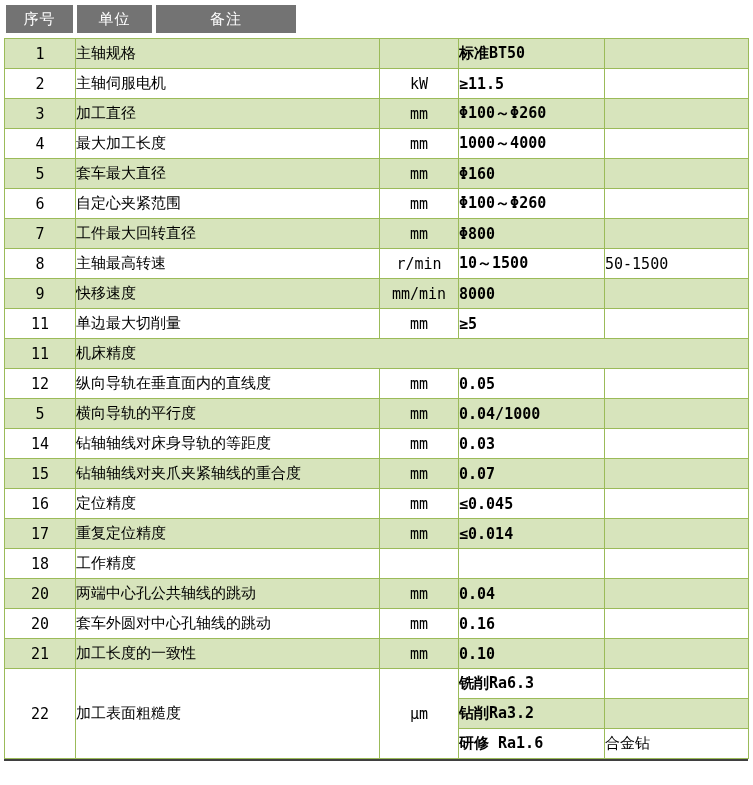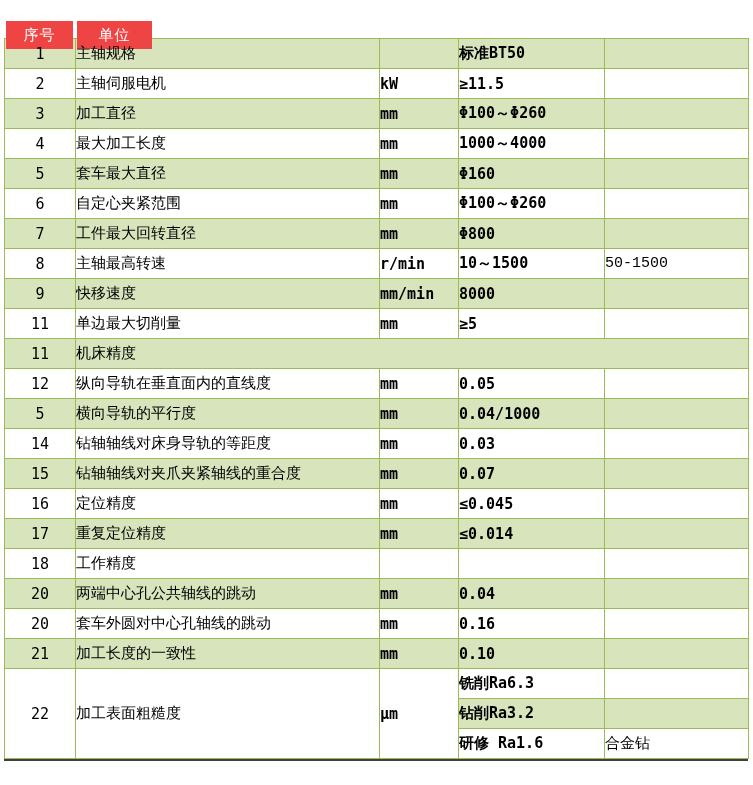--- a/index.html
+++ b/index.html
@@ -19,22 +19,22 @@
   }
   
   .header-row {
     display: flex;
     width: 744px;
     margin-bottom: 5px;
   }
   .hcell { height: 28px; box-sizing: border-box; }
   .hcell .hinner {
     height: 100%;
-    margin: 16px 2px;
-    background: #ef4444;
+    margin: 0 2px;
+    background: #737373;
     color: #FFFFFF;
     display: flex;
     align-items: center;
     justify-content: center;
     font-size: 15px;
     letter-spacing: 1px;
   }
   .w-no   { width: 71px;  }
   .w-item { width: 304px; }
   .w-unit { width: 79px;  }
@@ -57,35 +57,38 @@
     font-size: 15px;
     padding: 0;
     overflow: hidden;
     white-space: nowrap;
     background: #FFFFFF;
     box-sizing: border-box;
   }
   table.spec td.g { background: #D7E4BC; }
   td.c-no   { text-align: center; }
   td.c-item { padding-left: 5px; }
-  td.c-unit { text-align: left; font-weight: bold; }
+  td.c-unit { text-align: center; }
   td.c-prec { padding-left: 5px; font-weight: bold; }
-  td.c-rem  { padding-left: 5px; font-family: Liberation Mono, monospace; }
+  td.c-rem  { padding-left: 5px; }
 </style>
 </head>
 <body>
 
 <div class="sheet">
 
   <div class="header-row">
     <div class="hcell w-no">
       <div class="hinner">序号</div>
     </div>
     <div class="hcell w-unit">
       <div class="hinner">单位</div>
+    </div>
+    <div class="hcell w-rem">
+      <div class="hinner">备注</div>
     </div>
   </div>
 
   <div class="table-wrap">
     <table class="spec">
       <colgroup>
         <col style="width:71px">
         <col style="width:304px">
         <col style="width:79px">
         <col style="width:146px">

